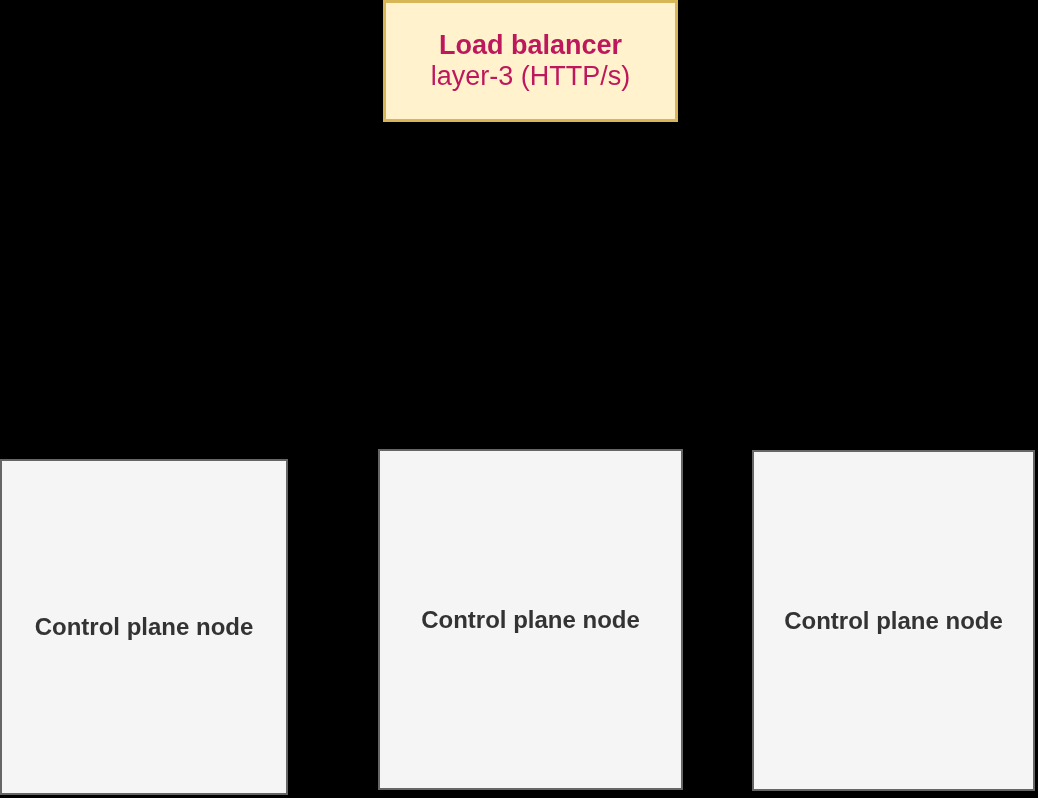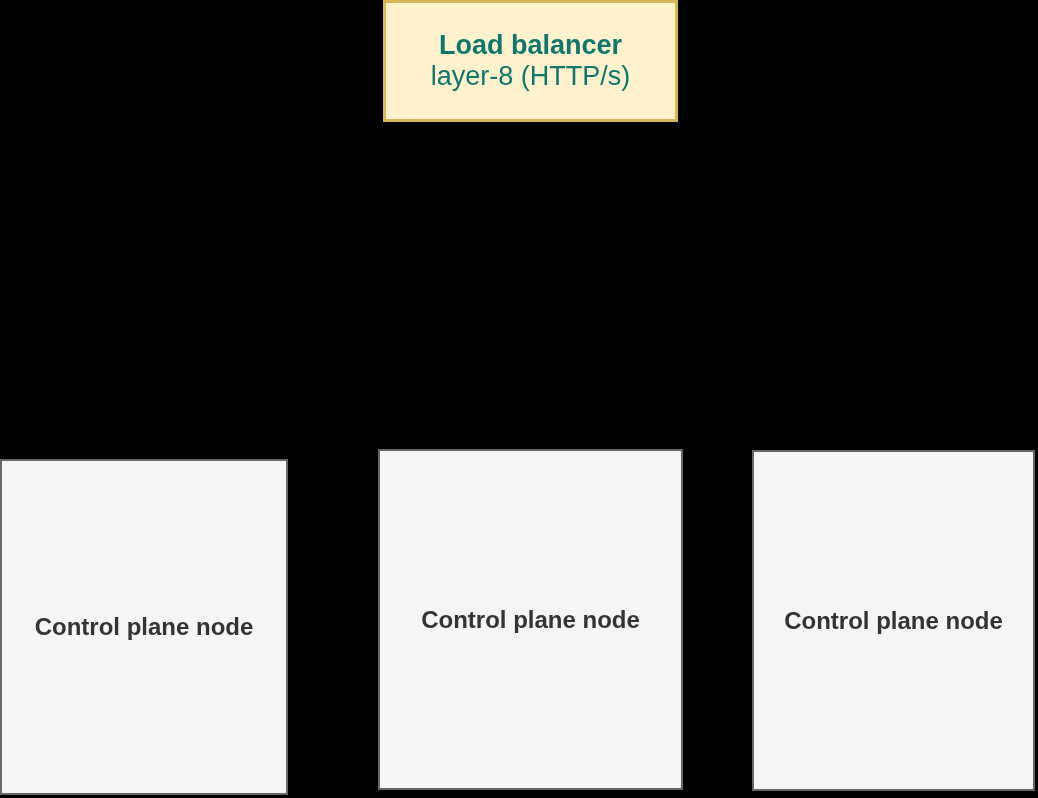--- a/index.html
+++ b/index.html
@@ -52,23 +52,23 @@
   }
   .cp1 { left: 0px;   top: 459px; width: 288px; height: 336px; }
   .cp2 { left: 378px; top: 449px; width: 305px; height: 341px; }
   .cp3 { left: 752px; top: 450px; width: 283px; height: 341px; }
 </style>
 </head>
 <body>
 
 <div class="canvas" style="background-color: rgb(0, 0, 0);">
 
-  <div class="node lb" style="background-color: rgb(255, 242, 204); border-color: rgb(214, 182, 86); color: #0f766e;">
+  <div class="node lb" style="background-color: rgb(255, 242, 204); border-color: rgb(214, 182, 86); color: #be185d;">
     <div class="lb-title">Load balancer</div>
-    <div class="lb-subtitle">layer-8 (HTTP/s)</div>
+    <div class="lb-subtitle">layer-3 (HTTP/s)</div>
   </div>
 
   <div class="node cp cp1" style="background-color: rgb(245, 245, 245); border-color: rgb(102, 102, 102); color: rgb(51, 51, 51);">
     <span>Control plane node</span>
   </div>
 
   <div class="node cp cp2" style="background-color: rgb(245, 245, 245); border-color: rgb(102, 102, 102); color: rgb(51, 51, 51);">
     <span>Control plane node</span>
   </div>
 

